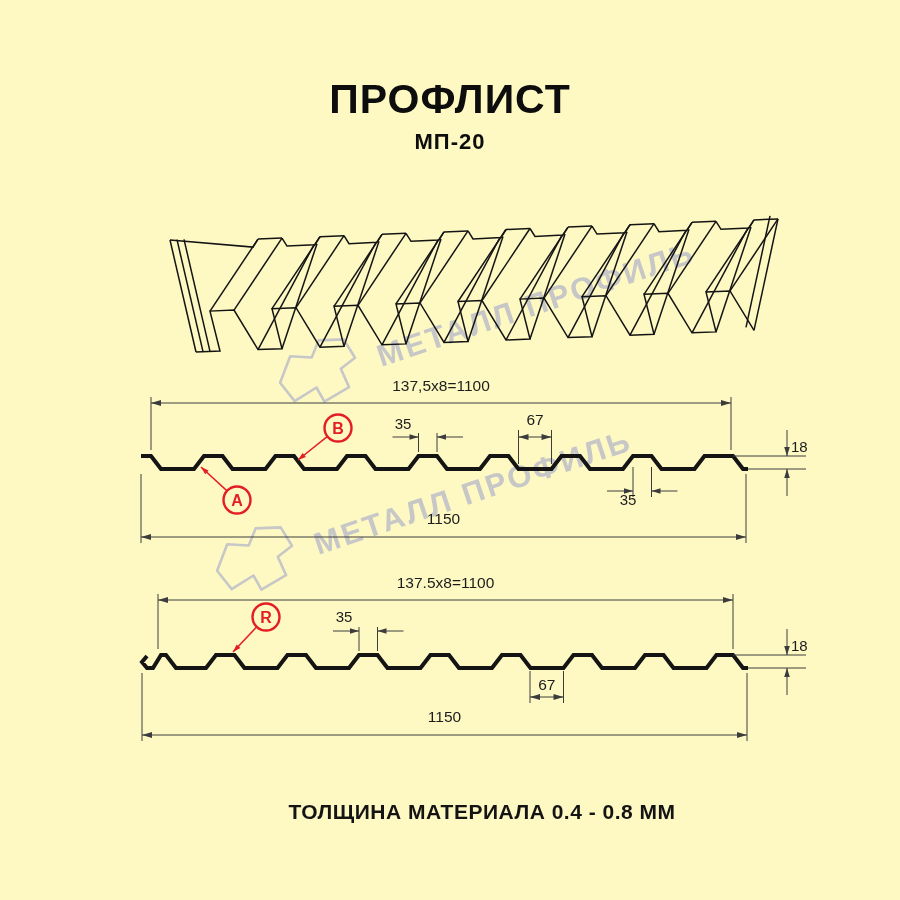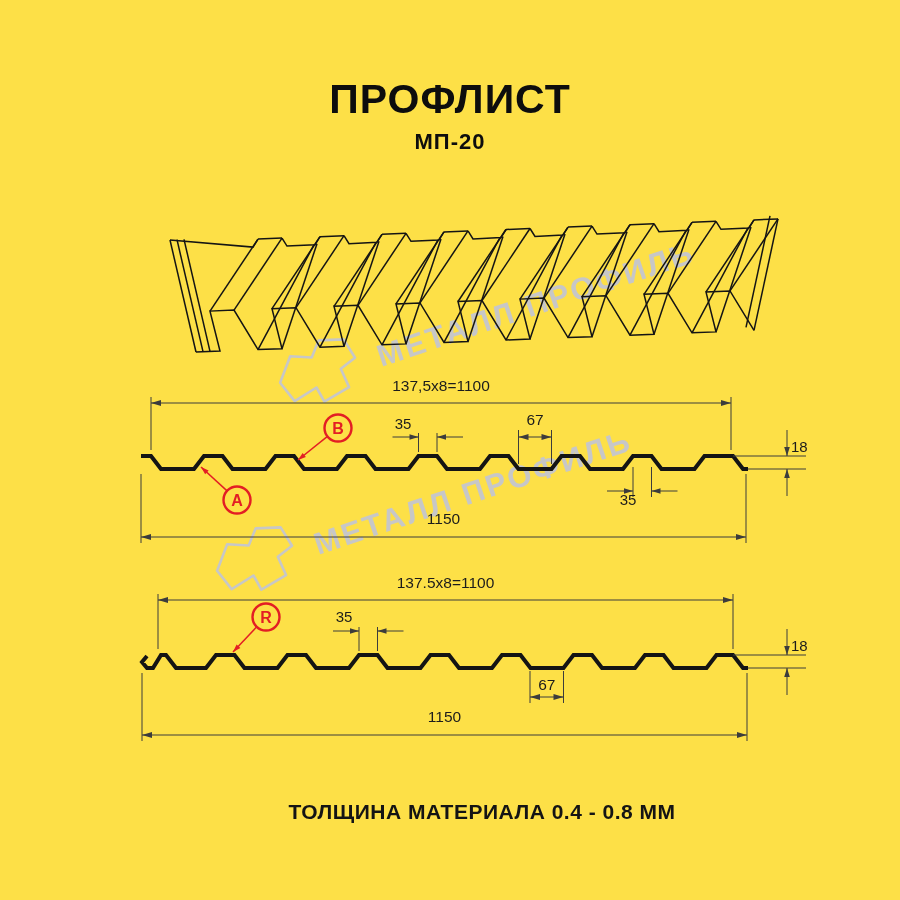--- a/index.html
+++ b/index.html
@@ -1,16 +1,16 @@
 <!DOCTYPE html>
 <html><head>
 <meta charset="utf-8">
 <style>
   html,body{margin:0;padding:0;background:#fff;}
-  #stage{position:relative;width:900px;height:900px;background:#fde047;overflow:hidden;
+  #stage{position:relative;width:900px;height:900px;background:#fef9c3;overflow:hidden;
          font-family:"Liberation Sans",sans-serif;}
   .title{position:absolute;top:76px;left:0;width:900px;text-align:center;
          font-size:41px;font-weight:800;letter-spacing:1px;color:#0d0d0d;}
   .subtitle{position:absolute;top:129px;left:0;width:900px;text-align:center;
          font-size:22px;font-weight:600;letter-spacing:1px;color:#0d0d0d;}
   .footer{position:absolute;top:800px;left:0;width:900px;text-align:center;
          font-size:21px;font-weight:600;letter-spacing:.5px;color:#141414;padding-left:32px;}
   svg{position:absolute;top:0;left:0;}
   text{font-family:"Liberation Sans",sans-serif;}
 </style>

